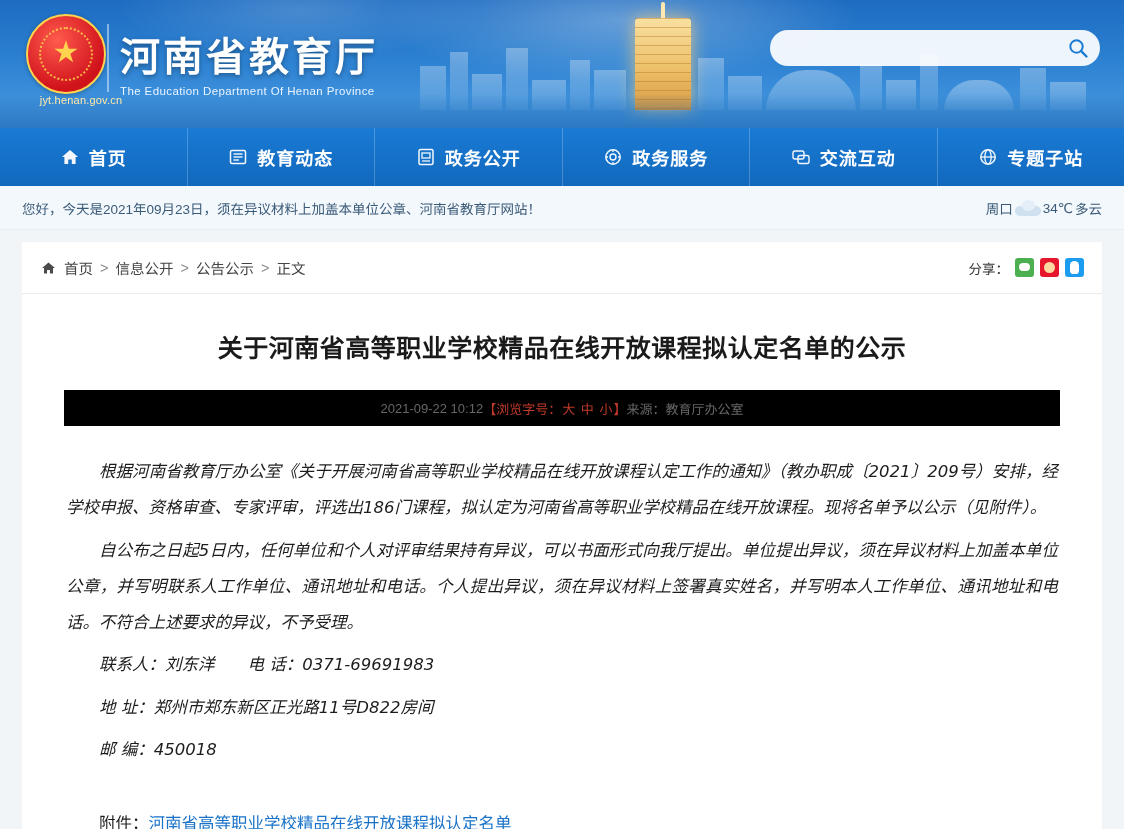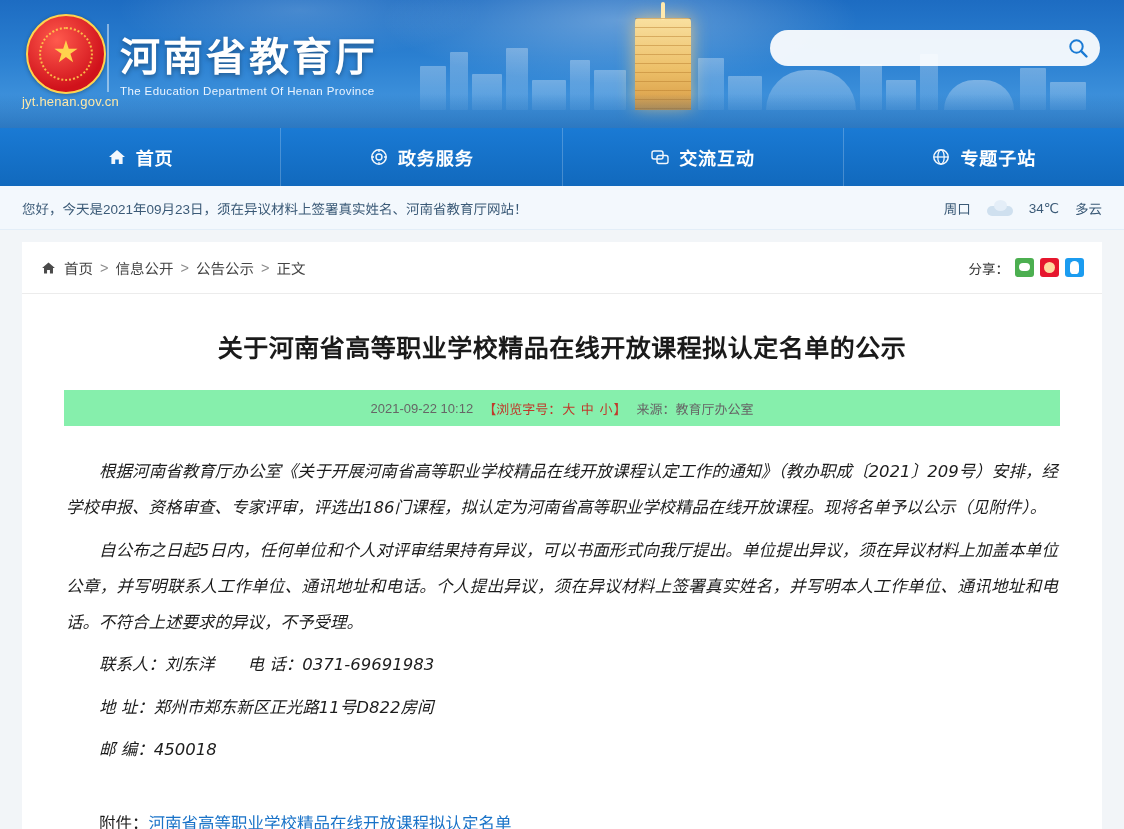--- a/index.html
+++ b/index.html
@@ -73,22 +73,22 @@
   .emblem-star {
     position: absolute; left: 50%; top: 50%; transform: translate(-50%,-56%);
     color: #ffd34d; font-size: 30px; line-height: 1;
   }
   .emblem-gear {
     position: absolute; left: 50%; top: 50%; transform: translate(-50%,-50%);
     width: 54px; height: 54px; border-radius: 50%;
     border: 2px dotted #ffd34d; opacity: .85;
   }
   .emblem-url {
-    position: absolute; left: 0; top: 80px; width: 88px; text-align: center;
-    font-size: 13px; color: #ffe9a8; letter-spacing: .2px;
+    position: absolute; left: 15px; top: 80px; width: 88px; text-align: center;
+    font-size: 11px; color: #ffe9a8; letter-spacing: .2px;
   }
 
   .site-title {
     position: absolute; left: 120px; top: 22px; margin-top: 14px;
   }
   .site-title .cn {
     font-family: "DejaVu Sans", "Liberation Sans", sans-serif;
     font-size: 40px; font-weight: 700; color: #ffffff; letter-spacing: 3px;
     text-shadow: 0 2px 5px rgba(0,0,0,0.35);
     line-height: 1.05;
@@ -141,21 +141,21 @@
 
   
   .greet {
     width: 1124px; height: 44px;
     background: #f3f8fd;
     border-bottom: 1px solid #e3eef8;
     display: flex; align-items: center; justify-content: space-between;
     padding: 0 22px;
     font-size: 13.5px; color: #3b5a77;
   }
-  .greet .weather { display: flex; align-items: center; gap: 16px; color: #3b5a77; }
+  .greet .weather { display: flex; align-items: center; gap: 2px; color: #3b5a77; }
   .cloud-ic { width: 26px; height: 16px; position: relative; display: inline-block; }
   .cloud-ic::before {
     content:""; position:absolute; left:0; bottom:0; width:26px; height:10px;
     background:#cfe0ef; border-radius:6px;
   }
   .cloud-ic::after {
     content:""; position:absolute; left:7px; bottom:5px; width:13px; height:11px;
     background:#e4eef8; border-radius:50%;
   }
 
@@ -187,22 +187,22 @@
 
   .doc-title {
     text-align: center;
     font-family: "DejaVu Sans", "Liberation Sans", sans-serif;
     font-size: 25px; font-weight: 700; color: #1a1a1a;
     padding: 34px 60px 26px;
     letter-spacing: .5px;
   }
   .meta {
     margin: 0 42px; height: 36px;
-    background: #86efac;
-    display: flex; align-items: center; justify-content: center; gap: 10px;
+    background: #000000;
+    display: flex; align-items: center; justify-content: center; 
     font-size: 13px; color: #666;
   }
   .meta .fonts { color: #c0392b; }
   .meta .fonts a { color: #c0392b; text-decoration: none; cursor: pointer; padding: 0 1px; }
 
   .body-text {
     padding: 22px 44px 0;
     font-family: "DejaVu Sans", "Liberation Serif", serif;
     font-size: 16.5px; color: #1c1c1c; line-height: 2.2;
     text-align: justify;
@@ -282,21 +282,42 @@
   <div class="nav-item">
     <span class="ic">
       <svg width="20" height="20" viewBox="0 0 20 20">
           <path d="M10 3 L18 10 H15.6 V17 H11.8 V12.6 H8.2 V17 H4.4 V10 H2 Z" fill="#fff"></path>
         </svg>
     </span>
     <span>首页</span>
   </div>
 
 
-
+  <div class="nav-item">
+    <span class="ic">
+      <svg width="20" height="20" viewBox="0 0 20 20">
+          <rect x="2.5" y="3.5" width="15" height="13" rx="1.5" stroke="#fff" stroke-width="1.5" fill="none"></rect>
+          <line x1="5.5" y1="7" x2="14.5" y2="7" stroke="#fff" stroke-width="1.4"></line>
+          <line x1="5.5" y1="10" x2="14.5" y2="10" stroke="#fff" stroke-width="1.4"></line>
+          <line x1="5.5" y1="13" x2="11" y2="13" stroke="#fff" stroke-width="1.4"></line>
+        </svg>
+    </span>
+    <span>教育动态</span>
+  </div>
+
+  <div class="nav-item">
+    <span class="ic">
+      <svg width="20" height="20" viewBox="0 0 20 20">
+          <rect x="3" y="2.5" width="14" height="15" rx="1.5" stroke="#fff" stroke-width="1.5" fill="none"></rect>
+          <rect x="6" y="6" width="8" height="5" stroke="#fff" stroke-width="1.3" fill="none"></rect>
+          <line x1="6" y1="14" x2="14" y2="14" stroke="#fff" stroke-width="1.3"></line>
+        </svg>
+    </span>
+    <span>政务公开</span>
+  </div>
 
   <div class="nav-item">
     <span class="ic">
       <svg width="20" height="20" viewBox="0 0 20 20">
           <circle cx="10" cy="10" r="7.2" stroke="#fff" stroke-width="1.5" fill="none"></circle>
           <circle cx="10" cy="10" r="3" stroke="#fff" stroke-width="1.4" fill="none"></circle>
           <path d="M10 2.8 V5 M10 15 V17.2 M2.8 10 H5 M15 10 H17.2" stroke="#fff" stroke-width="1.3"></path>
         </svg>
     </span>
     <span>政务服务</span>
@@ -318,21 +339,21 @@
           <circle cx="10" cy="10" r="7.2" stroke="#fff" stroke-width="1.5" fill="none"></circle>
           <ellipse cx="10" cy="10" rx="3.2" ry="7.2" stroke="#fff" stroke-width="1.3" fill="none"></ellipse>
           <line x1="2.9" y1="10" x2="17.1" y2="10" stroke="#fff" stroke-width="1.3"></line>
         </svg>
     </span>
     <span>专题子站</span>
   </div>
 </div>
 
 <div class="greet">
-  <div>您好，今天是2021年09月23日，须在异议材料上签署真实姓名、河南省教育厅网站！</div>
+  <div>您好，今天是2021年09月23日，须在异议材料上加盖本单位公章、河南省教育厅网站！</div>
   <div class="weather">
     <span>周口</span>
     <span class="cloud-ic"></span>
     <span>34℃</span>
     <span>多云</span>
   </div>
 </div>
 
 <div class="wrap">
   <div class="card">

